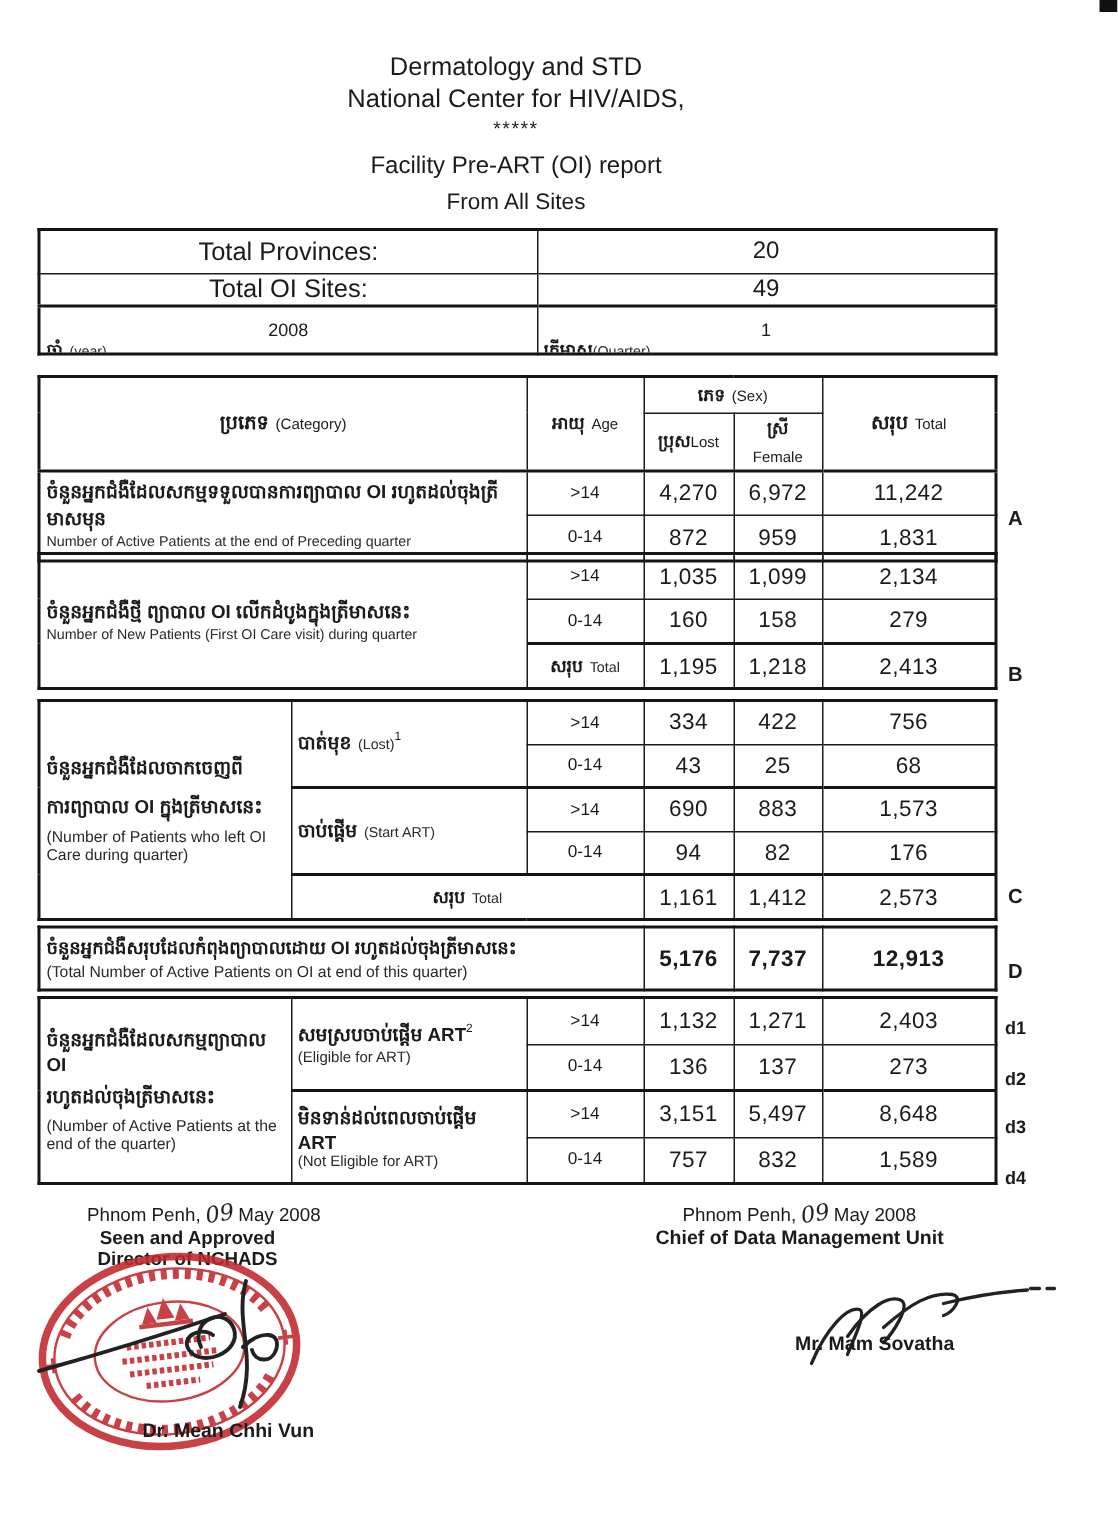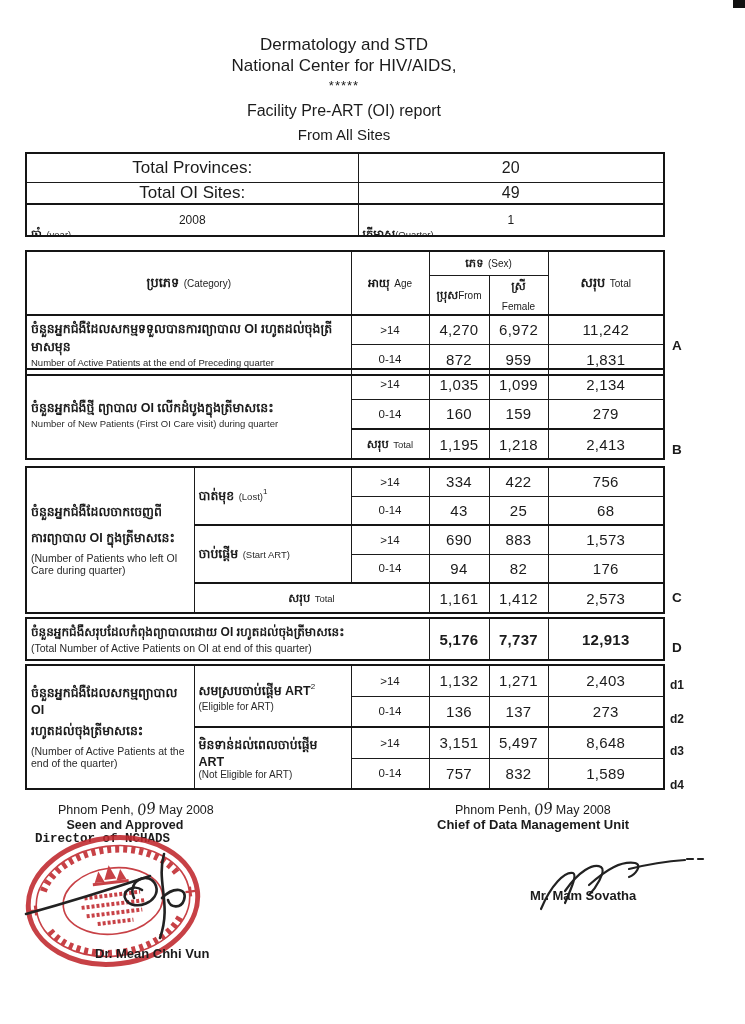--- a/index.html
+++ b/index.html
@@ -117,21 +117,21 @@
     <td colspan="2" class="c">
       <span class="km-s">ភេទ</span>
       <span class="hdr-en">(Sex)</span>
     </td>
     <td rowspan="2" class="c">
       <span class="hdr-km">សរុប</span>
       <span class="hdr-en">Total</span>
     </td>
   </tr>
   <tr style="height:26px;">
-    <td class="c"><span class="km-s">ប្រុស</span><span class="hdr-en">From</span></td>
+    <td class="c"><span class="km-s">ប្រុស</span><span class="hdr-en">Lost</span></td>
     <td class="c"><span class="km-s">ស្រី</span> <span class="hdr-en">Female</span></td>
   </tr>
   <tr class="thick-top" style="height:30px;">
     <td rowspan="2" class="cat">
       <div class="km">ចំនួនអ្នកជំងឺដែលសកម្មទទួលបានការព្យាបាល OI រហូតដល់ចុងត្រីមាសមុន</div>
       <div class="en">Number of Active Patients at the end of Preceding quarter</div>
     </td>
     <td class="age">&gt;14</td>
     <td class="num">4,270</td>
     <td class="num">6,972</td>
@@ -162,21 +162,21 @@
       <div class="en">Number of New Patients (First OI Care visit) during quarter</div>
     </td>
     <td class="age">&gt;14</td>
     <td class="num">1,035</td>
     <td class="num">1,099</td>
     <td class="num">2,134</td>
   </tr>
   <tr style="height:30px;">
     <td class="age">0-14</td>
     <td class="num">160</td>
-    <td class="num">159</td>
+    <td class="num">158</td>
     <td class="num">279</td>
   </tr>
   <tr class="thick-top" style="height:30px;">
     <td class="c"><span class="km-s">សរុប</span> <span class="en">Total</span></td>
     <td class="num">1,195</td>
     <td class="num">1,218</td>
     <td class="num">2,413</td>
   </tr>
 </tbody>
   </table>
@@ -311,21 +311,21 @@
   </table>
 <div class="slabel-sm" style="top:678px;">d1</div>
 <div class="slabel-sm" style="top:712px;">d2</div>
 <div class="slabel-sm" style="top:744px;">d3</div>
 <div class="slabel-sm" style="top:778px;">d4</div>
 
 <div class="abs date-line" style="left:58px;top:800px;">
   <span>Phnom Penh,</span><span class="hand-day">09</span><span>May  2008</span>
 </div>
 <div class="abs bold-line" style="left:35px;top:818px;width:180px;text-align:center;">Seen and Approved</div>
-<div class="abs bold-line" style="left:35px;top:832px;width:180px;font-family:Liberation Mono, monospace;">Director of NCHADS</div>
+<div class="abs bold-line" style="left:35px;top:832px;width:180px;text-align:center;">Director of NCHADS</div>
 
 <div class="stamp-wrap">
   <svg width="180" height="136" viewBox="0 0 180 136">
     <g transform="rotate(-7 90 68)" stroke="#c0272d" fill="none" opacity="0.88">
       <ellipse cx="90" cy="68" rx="85" ry="63" stroke-width="5"></ellipse>
       <ellipse cx="90" cy="68" rx="77" ry="55" stroke-width="1.6"></ellipse>
       <ellipse cx="90" cy="68" rx="50" ry="33" stroke-width="1.6"></ellipse>
 
       <path d="M22,50 A72,50 0 0 1 158,50" stroke-width="7" stroke-dasharray="4 4"></path>
       <path d="M24,90 A72,50 0 0 0 156,90" stroke-width="7" stroke-dasharray="4 4"></path>

